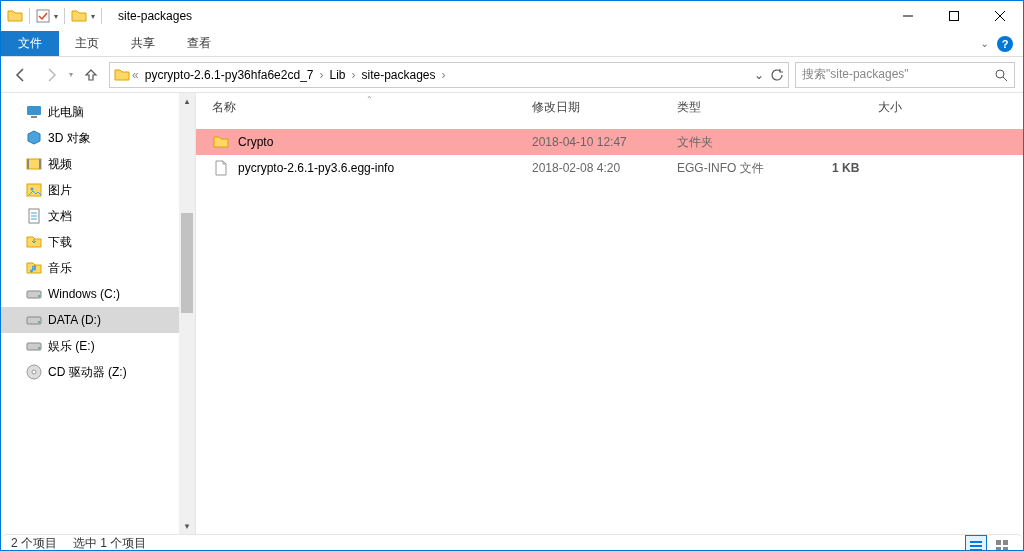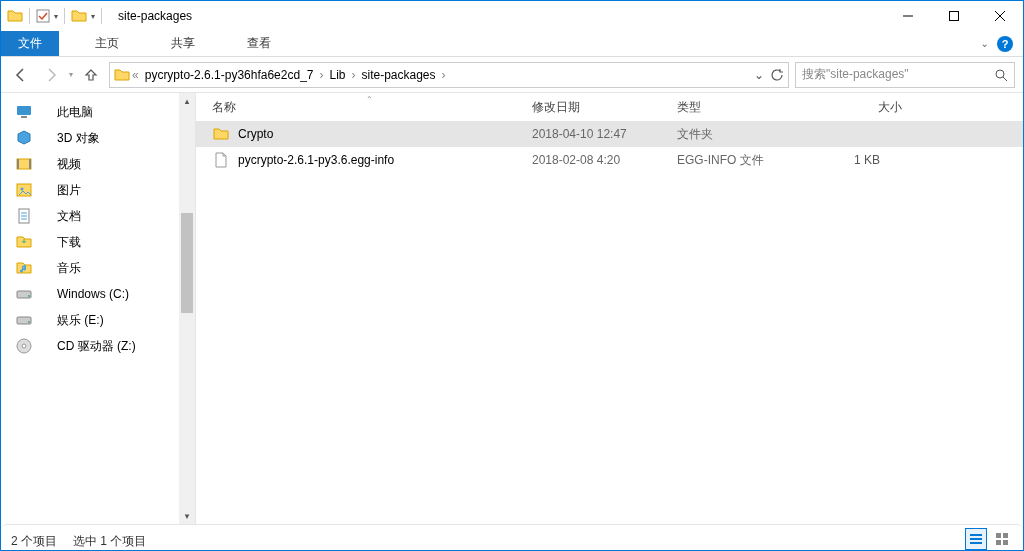--- a/index.html
+++ b/index.html
@@ -4,21 +4,21 @@
 <style>
 *{box-sizing:border-box;margin:0;padding:0;font-family:"Microsoft YaHei","Segoe UI",sans-serif;font-size:12px;}
 body{background:#fff;width:1024px;height:551px;border:1px solid #0078d7;display:flex;flex-direction:column;overflow:hidden;}
 .titlebar{height:30px;display:flex;align-items:center;background:#fff;}
 .title-icons{display:flex;align-items:center;padding:0 6px;gap:4px;}
 .folder-mini{width:16px;height:16px;}
 .vsep{width:1px;height:16px;background:#ccc;margin:0 2px;}
 .title-text{flex:1;padding-left:8px;font-size:12px;}
 .win-ctrls{display:flex;height:100%;}
 .win-btn{width:46px;display:flex;align-items:center;justify-content:center;cursor:pointer;}
-.ribbon{height:26px;display:flex;align-items:stretch;border-bottom:1px solid #ddd;gap:20px;}
+.ribbon{height:26px;display:flex;align-items:stretch;border-bottom:1px solid #ddd;}
 .file-tab{background:#1979ca;color:#fff;width:58px;display:flex;align-items:center;justify-content:center;cursor:pointer;}
 .rtab{padding:0 16px;display:flex;align-items:center;cursor:pointer;color:#333;}
 .ribbon-right{margin-left:auto;display:flex;align-items:center;gap:8px;padding-right:10px;}
 .help-circle{width:16px;height:16px;border-radius:50%;background:#0078d7;color:#fff;display:flex;align-items:center;justify-content:center;font-size:11px;font-weight:bold;}
 .addrbar{height:36px;display:flex;align-items:center;padding:4px 8px;gap:6px;border-bottom:1px solid #e5e5e5;}
 .nav-arrow{width:24px;height:24px;display:flex;align-items:center;justify-content:center;color:#999;cursor:pointer;}
 .nav-arrow.active{color:#555;}
 .dd-small{color:#999;font-size:8px;}
 .nav-up{color:#555;cursor:pointer;width:24px;height:24px;display:flex;align-items:center;justify-content:center;}
 .address-box{flex:1;height:26px;border:1px solid #ccc;display:flex;align-items:center;padding:0 4px;}
@@ -27,39 +27,39 @@
 .addr-ctrls{margin-left:auto;display:flex;align-items:center;gap:6px;}
 .search-box{width:220px;height:26px;border:1px solid #ccc;display:flex;align-items:center;padding:0 6px;color:#888;}
 .search-box span.sicon{margin-left:auto;color:#555;}
 .main{flex:1;display:flex;overflow:hidden;}
 .sidebar{width:195px;border-right:1px solid #e5e5e5;overflow-y:auto;position:relative;padding-top:6px;}
 .side-scroll{position:absolute;right:0;top:0;width:16px;height:100%;background:#f0f0f0;}
 .side-thumb{position:absolute;right:2px;top:120px;width:12px;height:100px;background:#c2c2c2;}
 .side-uarr,.side-darr{position:absolute;right:0;width:16px;height:16px;display:flex;align-items:center;justify-content:center;color:#555;font-size:9px;}
 .side-uarr{top:0;}
 .side-darr{bottom:0;}
-.tree-item{height:26px;display:flex;align-items:center;padding-left:14px;gap:24px;cursor:pointer;}
+.tree-item{height:26px;display:flex;align-items:center;padding-left:24px;gap:5px;cursor:pointer;}
 .tree-item.selected{background:#d8d8d8;}
 .ti-icon{width:18px;height:18px;display:flex;align-items:center;justify-content:center;}
 .content{flex:1;display:flex;flex-direction:column;}
 .cols{height:28px;display:flex;align-items:center;padding-left:16px;color:#444;position:relative;}
 .col-name{width:320px;}
 .col-date{width:145px;}
 .col-type{width:155px;}
 .col-size{width:80px;text-align:right;padding-right:10px;font-family:Liberation Mono, monospace;}
 .sort-ind{position:absolute;left:170px;top:2px;font-size:8px;color:#888;}
 .file-list{flex:1;}
 .row{height:26px;display:flex;align-items:center;padding-left:16px;cursor:pointer;}
-.row.sel{background:#e5e5e5;}
+.row.sel{background:#fca5a5;margin-top:8px;}
 .row .cname{width:320px;display:flex;align-items:center;gap:8px;}
 .row .cdate{width:145px;color:#666;}
 .row .ctype{width:155px;color:#666;}
-.row .csize{width:80px;text-align:center;color:#555;padding-right:10px;}
+.row .csize{width:80px;text-align:left;color:#555;padding-right:10px;font-weight:bold;}
 .file-icon{width:18px;height:18px;display:flex;align-items:center;justify-content:center;}
-.status{height:26px;border-top:1px solid #e5e5e5;display:flex;align-items:flex-end;padding:0 10px;color:#333;border-radius:6px;}
+.status{height:16px;border-top:1px solid #e5e5e5;display:flex;align-items:flex-start;padding:0 10px;color:#333;border-radius:6px;}
 .status-right{margin-left:auto;display:flex;gap:4px;}
 .view-btn{width:22px;height:22px;border:1px solid transparent;display:flex;align-items:center;justify-content:center;cursor:pointer;}
 .view-btn.active{border-color:#0078d7;background:#e5f1fb;}
 svg{display:block;}
 </style>
 </head>
 <body>
 
 <div class="titlebar">
   <div class="title-icons">
@@ -239,20 +239,29 @@
         </div>
         <div class="tree-item">
           <span class="ti-icon">
             <svg width="18" height="18">
               <rect x="2" y="6" width="14" height="7" rx="1" fill="#ccc" stroke="#888"></rect>
               <circle cx="14" cy="11" r="1" fill="#4a8"></circle>
             </svg>
           </span>
           <span>Windows (C:)</span>
         </div>
+        <div class="tree-item selected">
+          <span class="ti-icon">
+            <svg width="18" height="18">
+              <rect x="2" y="6" width="14" height="7" rx="1" fill="#ccc" stroke="#888"></rect>
+              <circle cx="14" cy="11" r="1" fill="#4a8"></circle>
+            </svg>
+          </span>
+          <span>DATA (D:)</span>
+        </div>
         <div class="tree-item">
           <span class="ti-icon">
             <svg width="18" height="18">
               <rect x="2" y="6" width="14" height="7" rx="1" fill="#ccc" stroke="#888"></rect>
               <circle cx="14" cy="11" r="1" fill="#4a8"></circle>
             </svg>
           </span>
           <span>娱乐 (E:)</span>
         </div>
         <div class="tree-item">

